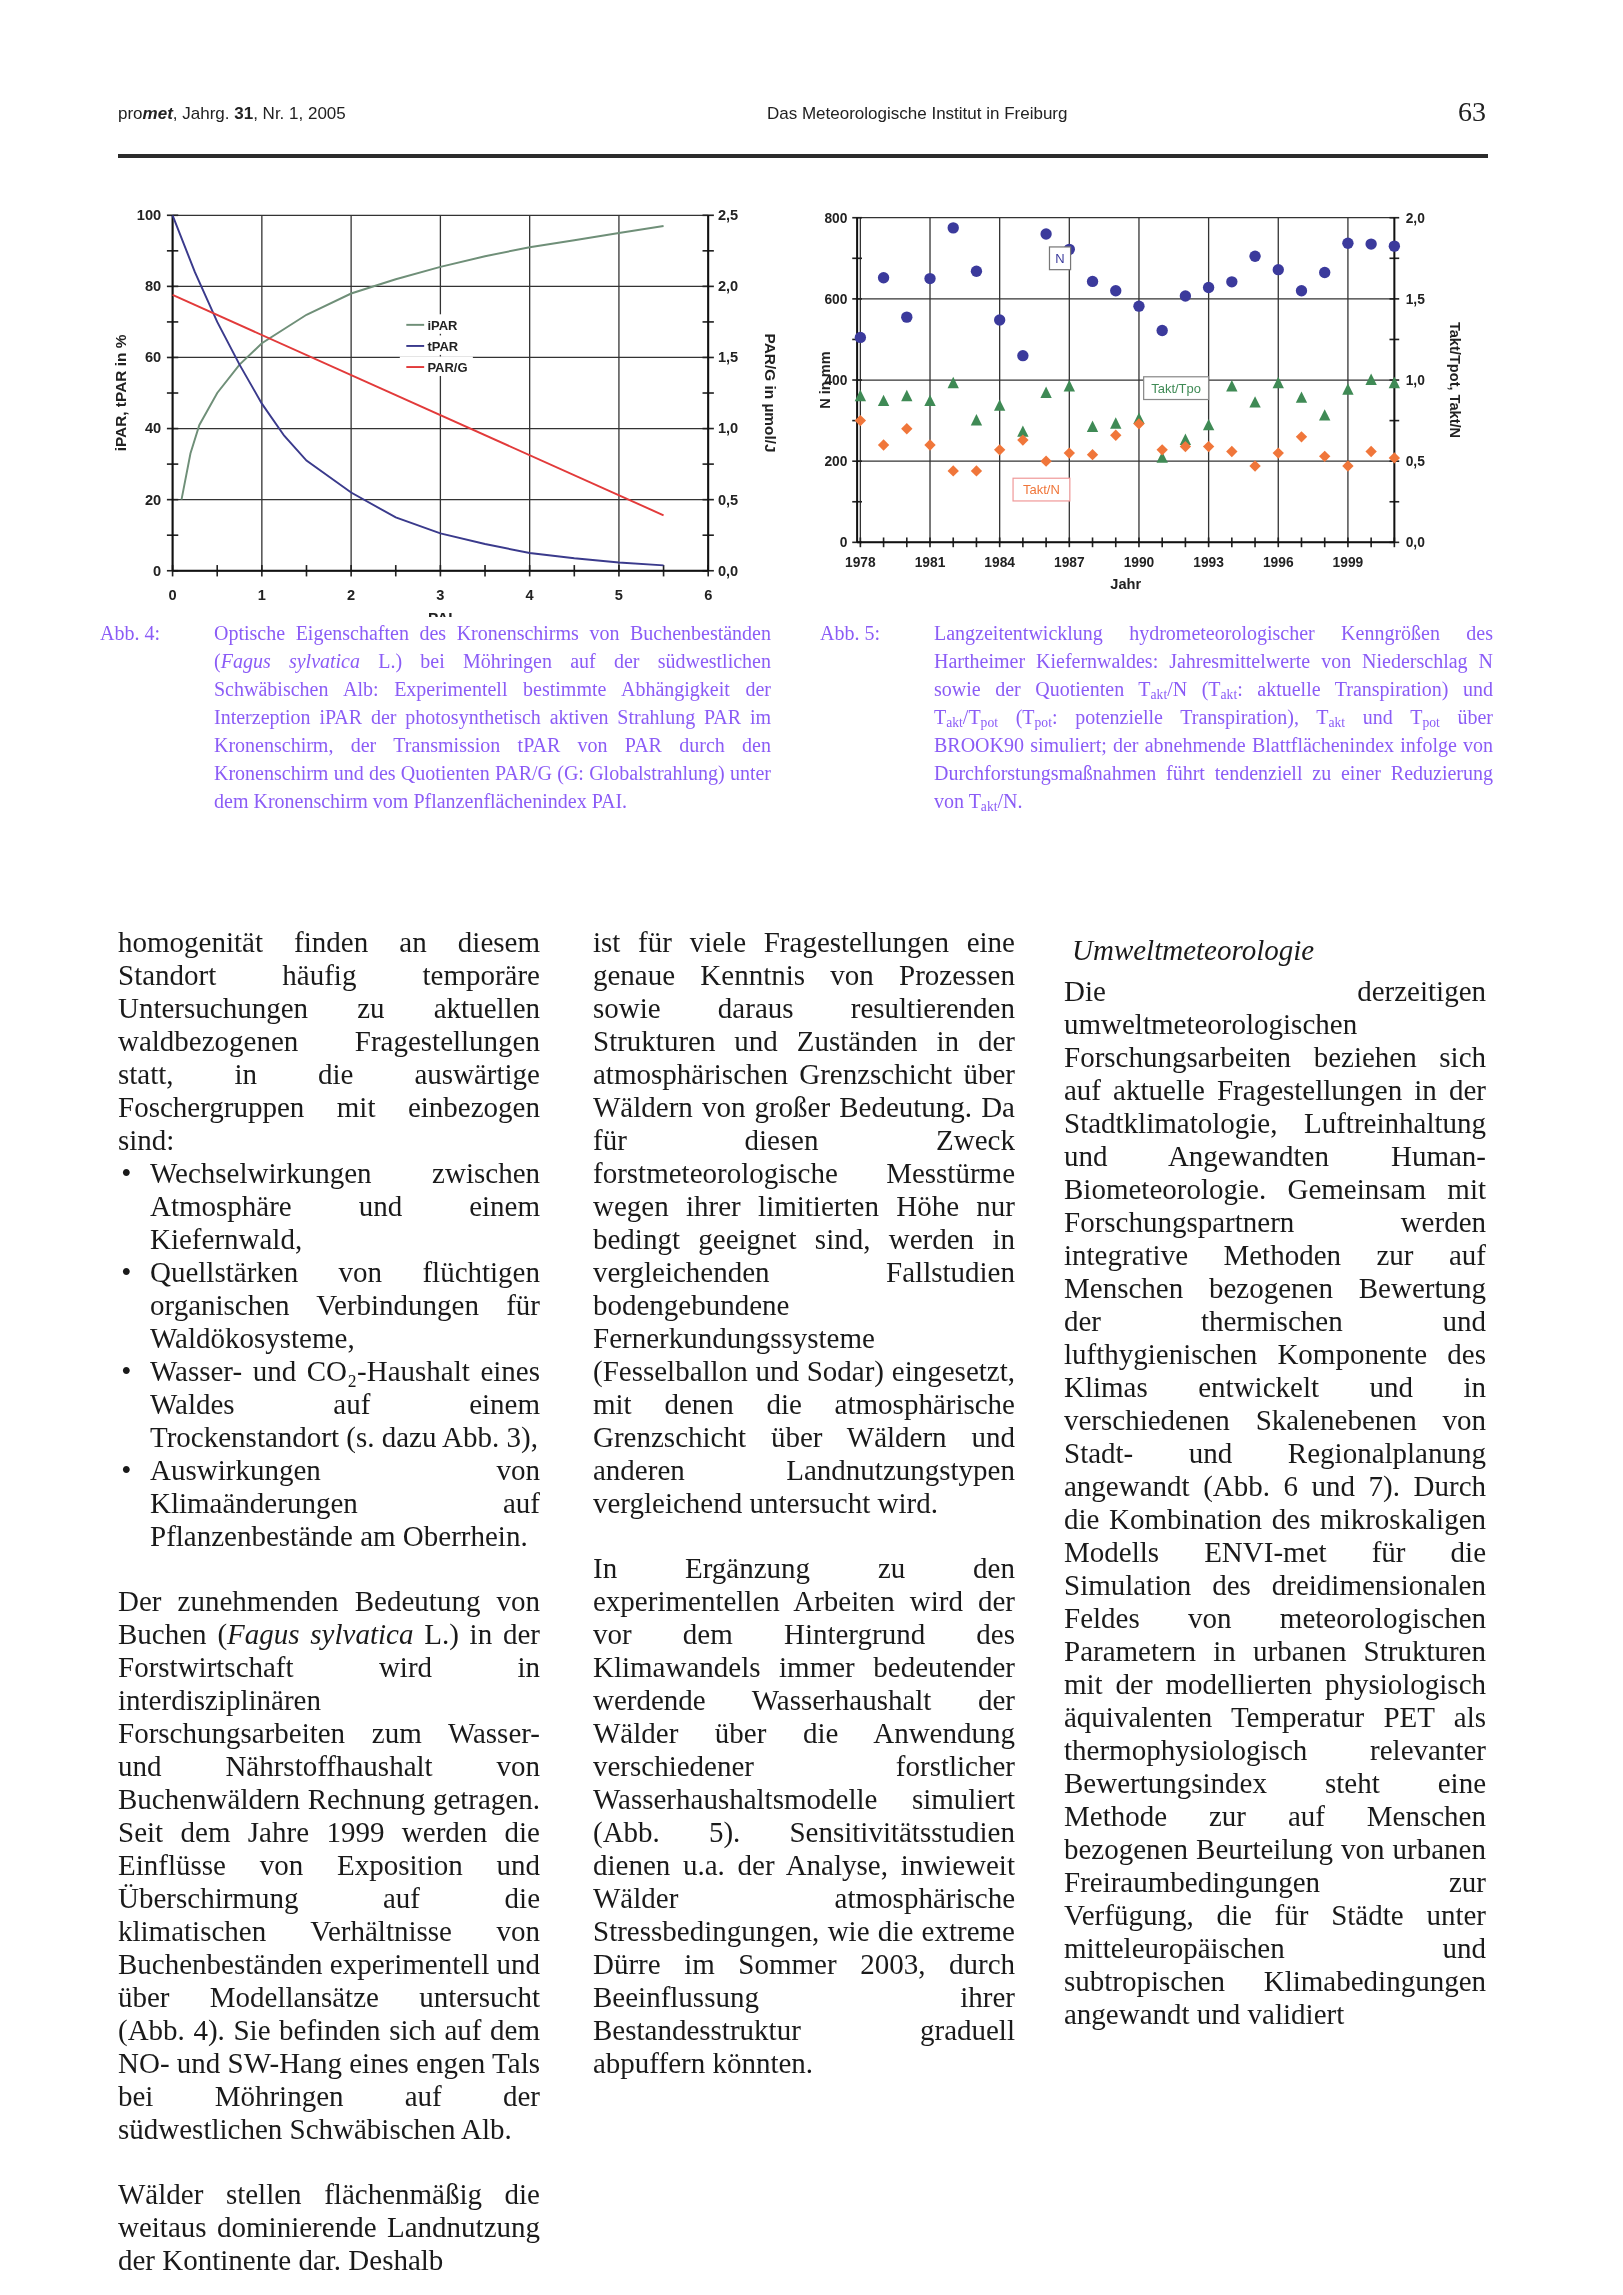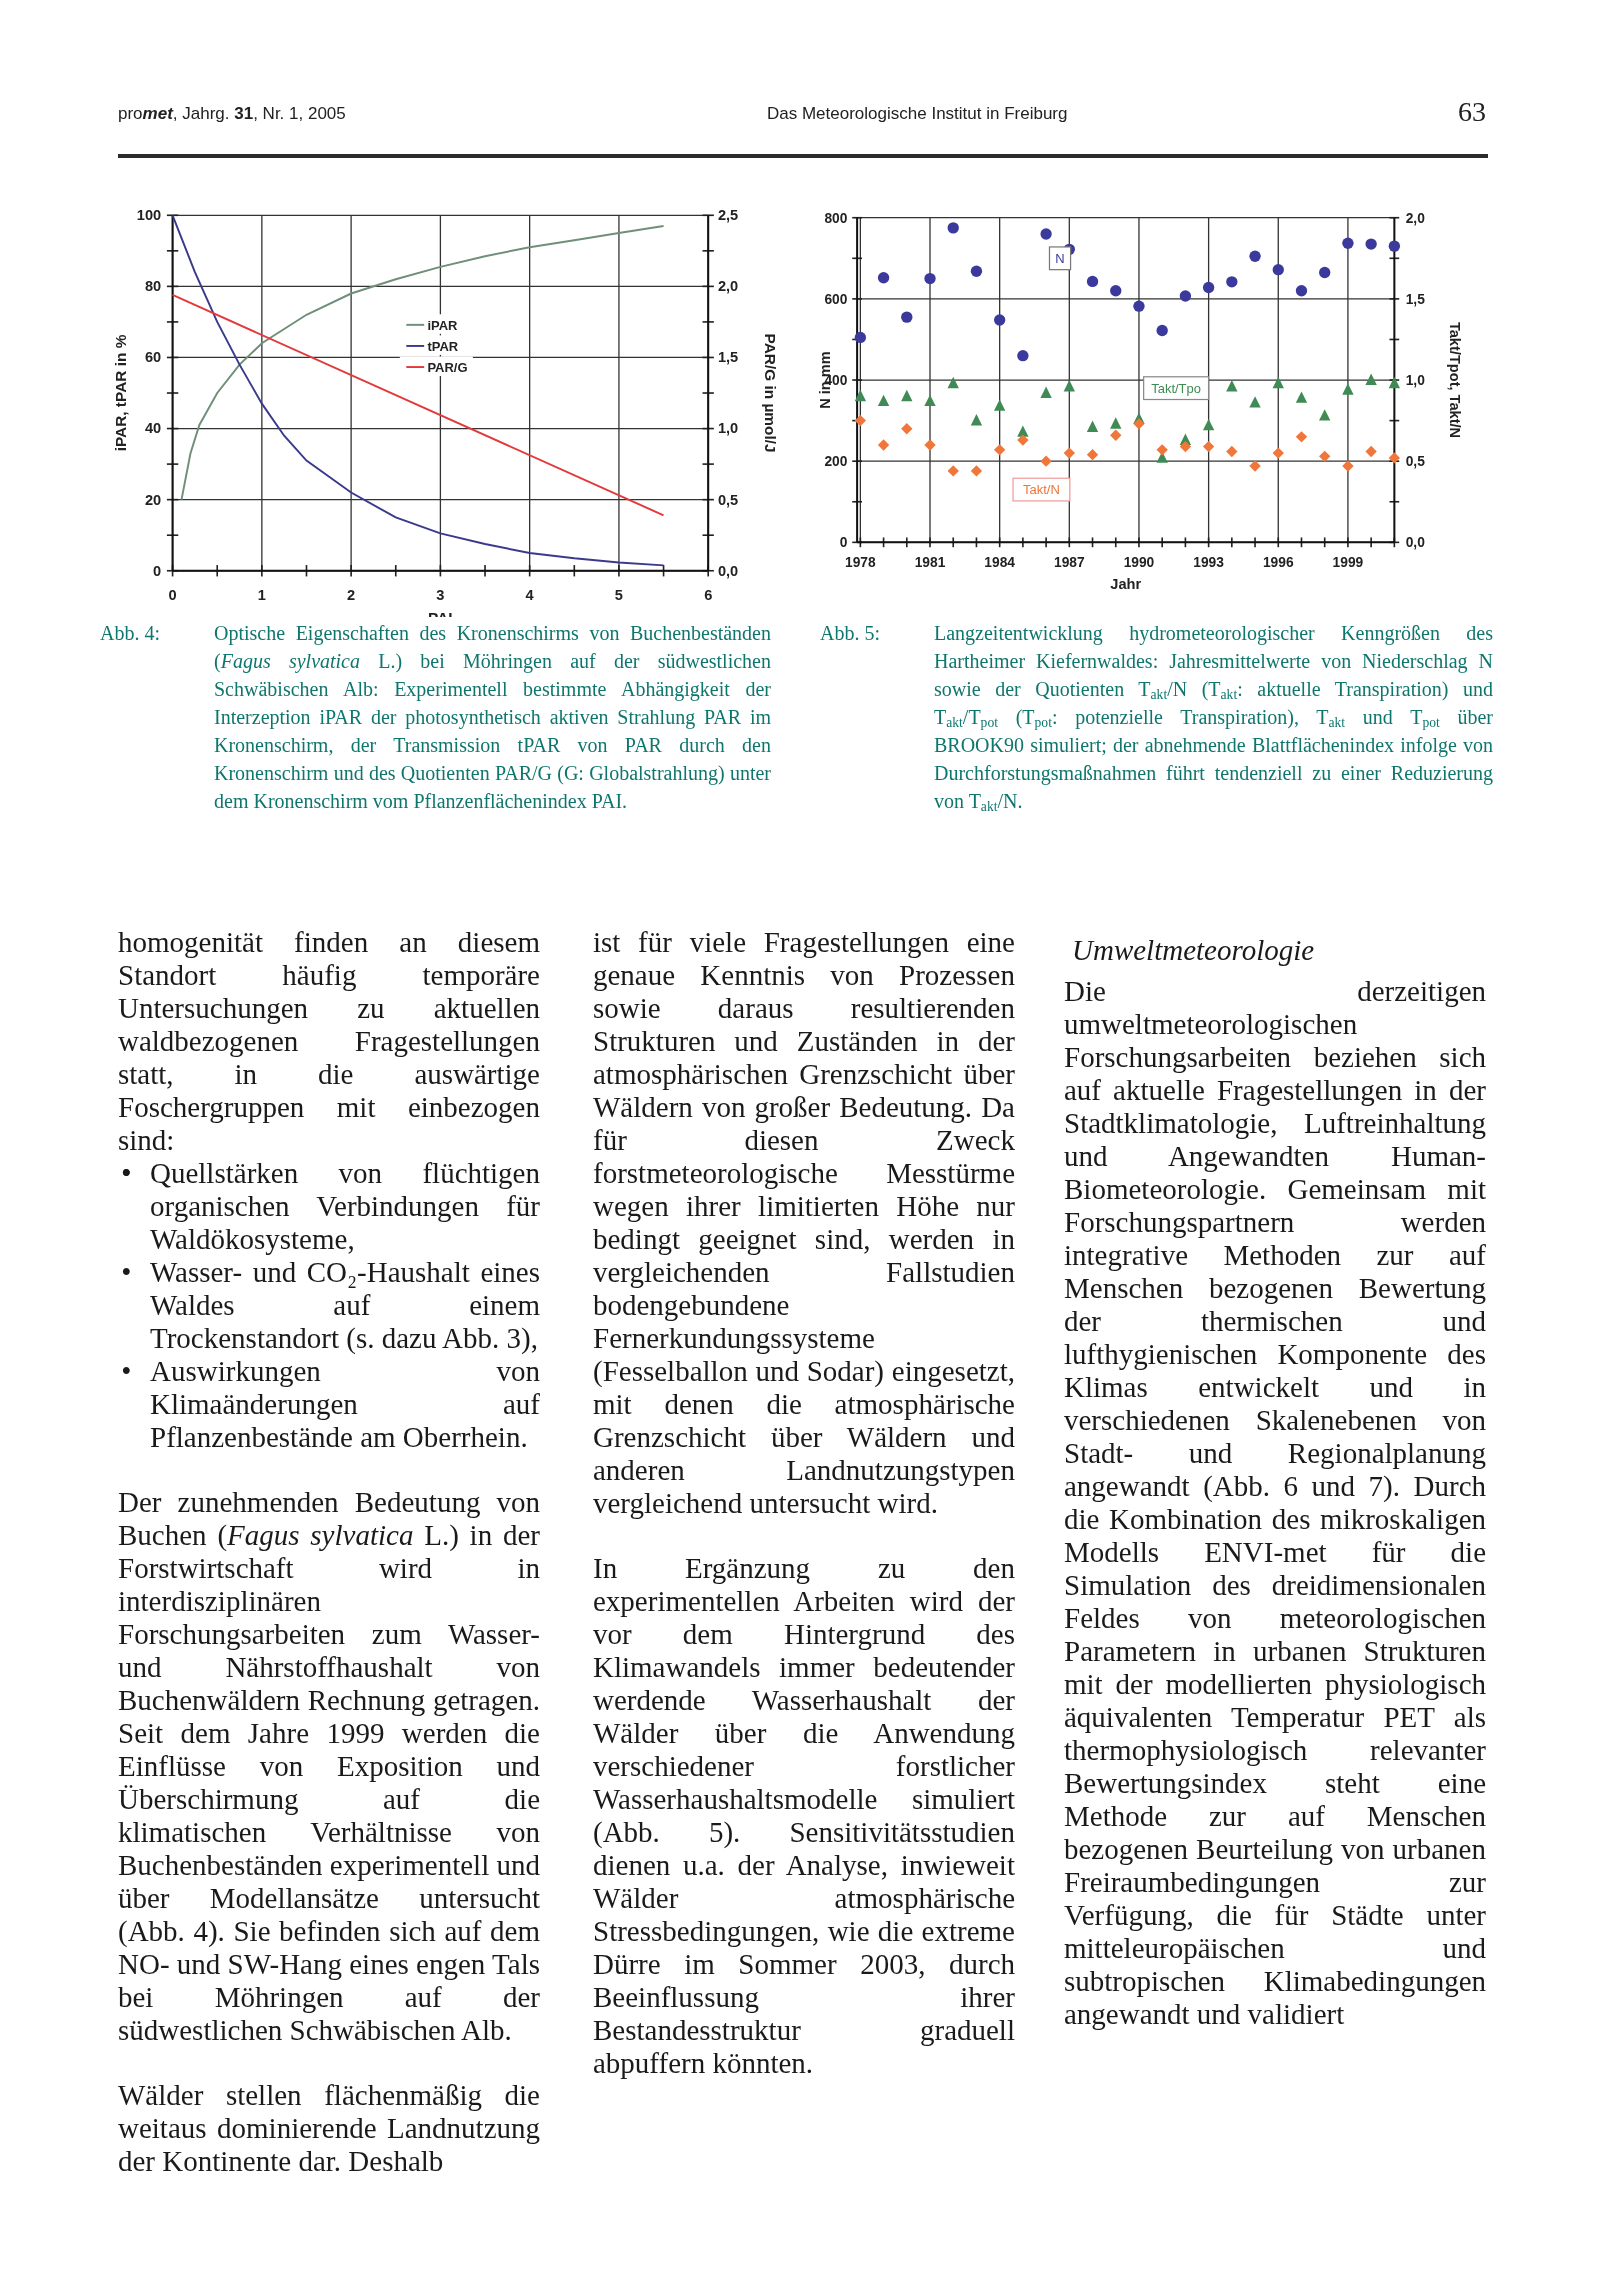--- a/index.html
+++ b/index.html
@@ -7,21 +7,21 @@
   .hdr { position:absolute; top:104px; font-family:"Liberation Sans", sans-serif; font-size:17px; color:#222; }
   .hdr-left { left:118px; }
   .hdr-center { left:767px; }
   .hdr-page { position:absolute; top:96px; left:1458px; font-family:"Liberation Serif", serif; font-size:28px; color:#222; }
   .hdr-rule { position:absolute; left:118px; top:154px; width:1370px; height:4px; background:#2b2b2b; }
 
   .fig { position:absolute; }
   .fig svg { display:block; }
   .fig svg text { font-family:"Liberation Sans", sans-serif; font-weight:bold; fill:#222; }
 
-  .caption { position:absolute; font-family:"Liberation Serif", serif; font-size:20px; line-height:28px; color:#0f766e; }
+  .caption { position:absolute; font-family:"Liberation Serif", serif; font-size:20px; line-height:28px; color:#8b5cf6; }
   .caption .lbl { position:absolute; left:0; top:0; }
   .caption .txt { position:absolute; text-align:justify; }
   sub { font-size:0.68em; vertical-align:-0.25em; line-height:0; }
 
   .col { position:absolute; top:926px; width:422px; font-family:"Liberation Serif", serif; font-size:29px; line-height:33px; color:#1a1a1a; }
   .col p { margin:0 0 32px 0; text-align:justify; }
   .col ul { margin:0 0 32px 0; padding:0; list-style:none; }
   .col li { position:relative; padding-left:32px; text-align:justify; }
   .col li .bullet { position:absolute; left:3.2px; top:0; }
   .col .subhead { font-style:italic; margin:8px; }
@@ -293,21 +293,21 @@
 </div>
 
 <div class="caption" style="left:820px; top:619px; width:674px; height:244px;">
   <span class="lbl">Abb. 5:</span>
   <div class="txt" style="left:114px; width:559px;"><span>Langzeitentwicklung hydrometeorologischer Kenngrößen des Hartheimer Kiefernwaldes: Jahresmittelwerte von Niederschlag N sowie der Quotienten T</span><sub>akt</sub><span>/N (T</span><sub>akt</sub><span>: aktuelle Transpiration) und T</span><sub>akt</sub><span>/T</span><sub>pot</sub><span> (T</span><sub>pot</sub><span>: potenzielle Transpiration), T</span><sub>akt</sub><span> und T</span><sub>pot</sub><span> über BROOK90 simuliert; der abnehmende Blattflächenindex infolge von Durchforstungsmaßnahmen führt tendenziell zu einer Reduzierung von T</span><sub>akt</sub><span>/N.</span></div>
 </div>
 
 <div class="col" style="left:118px;">
   <p class="nogap">homogenität finden an diesem Standort häufig temporäre Untersuchungen zu aktuellen waldbezogenen Fragestellungen statt, in die auswärtige Foschergruppen mit einbezogen sind:</p>
   <ul>
-    <li><span class="bullet">•</span></li>
+    <li><span class="bullet">•</span><span>Wechselwirkungen zwischen Atmosphäre und einem Kiefernwald,</span></li>
     <li><span class="bullet">•</span><span>Quellstärken von flüchtigen organischen Verbindungen für Waldökosysteme,</span></li>
     <li><span class="bullet">•</span><span>Wasser- und CO₂-Haushalt eines Waldes auf einem Trockenstandort (s. dazu Abb. 3),</span></li>
     <li><span class="bullet">•</span><span>Auswirkungen von Klimaänderungen auf Pflanzenbestände am Oberrhein.</span></li>
   </ul>
   <p><span>Der zunehmenden Bedeutung von Buchen (</span><i>Fagus sylvatica</i><span> L.) in der Forstwirtschaft wird in interdisziplinären Forschungsarbeiten zum Wasser- und Nährstoffhaushalt von Buchenwäldern Rechnung getragen. Seit dem Jahre 1999 werden die Einflüsse von Exposition und Überschirmung auf die klimatischen Verhältnisse von Buchenbeständen experimentell und über Modellansätze untersucht (Abb. 4). Sie befinden sich auf dem NO- und SW-Hang eines engen Tals bei Möhringen auf der südwestlichen Schwäbischen Alb.</span></p>
   <p>Wälder stellen flächenmäßig die weitaus dominierende Landnutzung der Kontinente dar. Deshalb</p>
 </div>
 
 <div class="col" style="left:593px;">
   <p>ist für viele Fragestellungen eine genaue Kenntnis von Prozessen sowie daraus resultierenden Strukturen und Zuständen in der atmosphärischen Grenzschicht über Wäldern von großer Bedeutung. Da für diesen Zweck forstmeteorologische Messtürme wegen ihrer limitierten Höhe nur bedingt geeignet sind, werden in vergleichenden Fallstudien bodengebundene Fernerkundungssysteme (Fesselballon und Sodar) eingesetzt, mit denen die atmosphärische Grenzschicht über Wäldern und anderen Landnutzungstypen vergleichend untersucht wird.</p>

